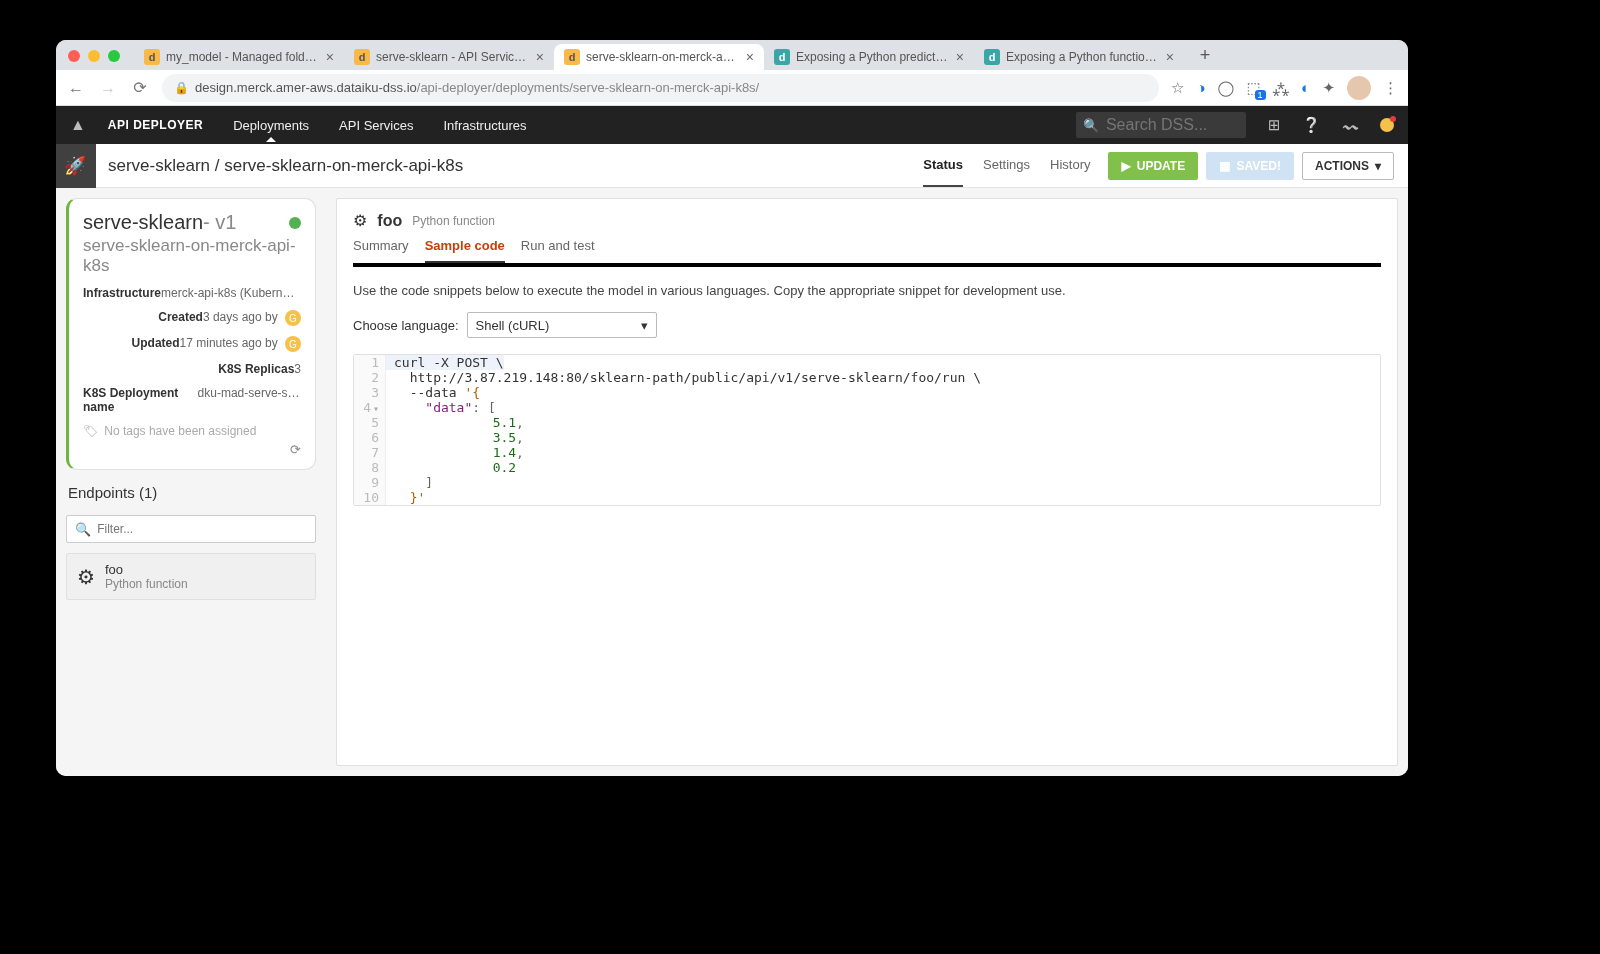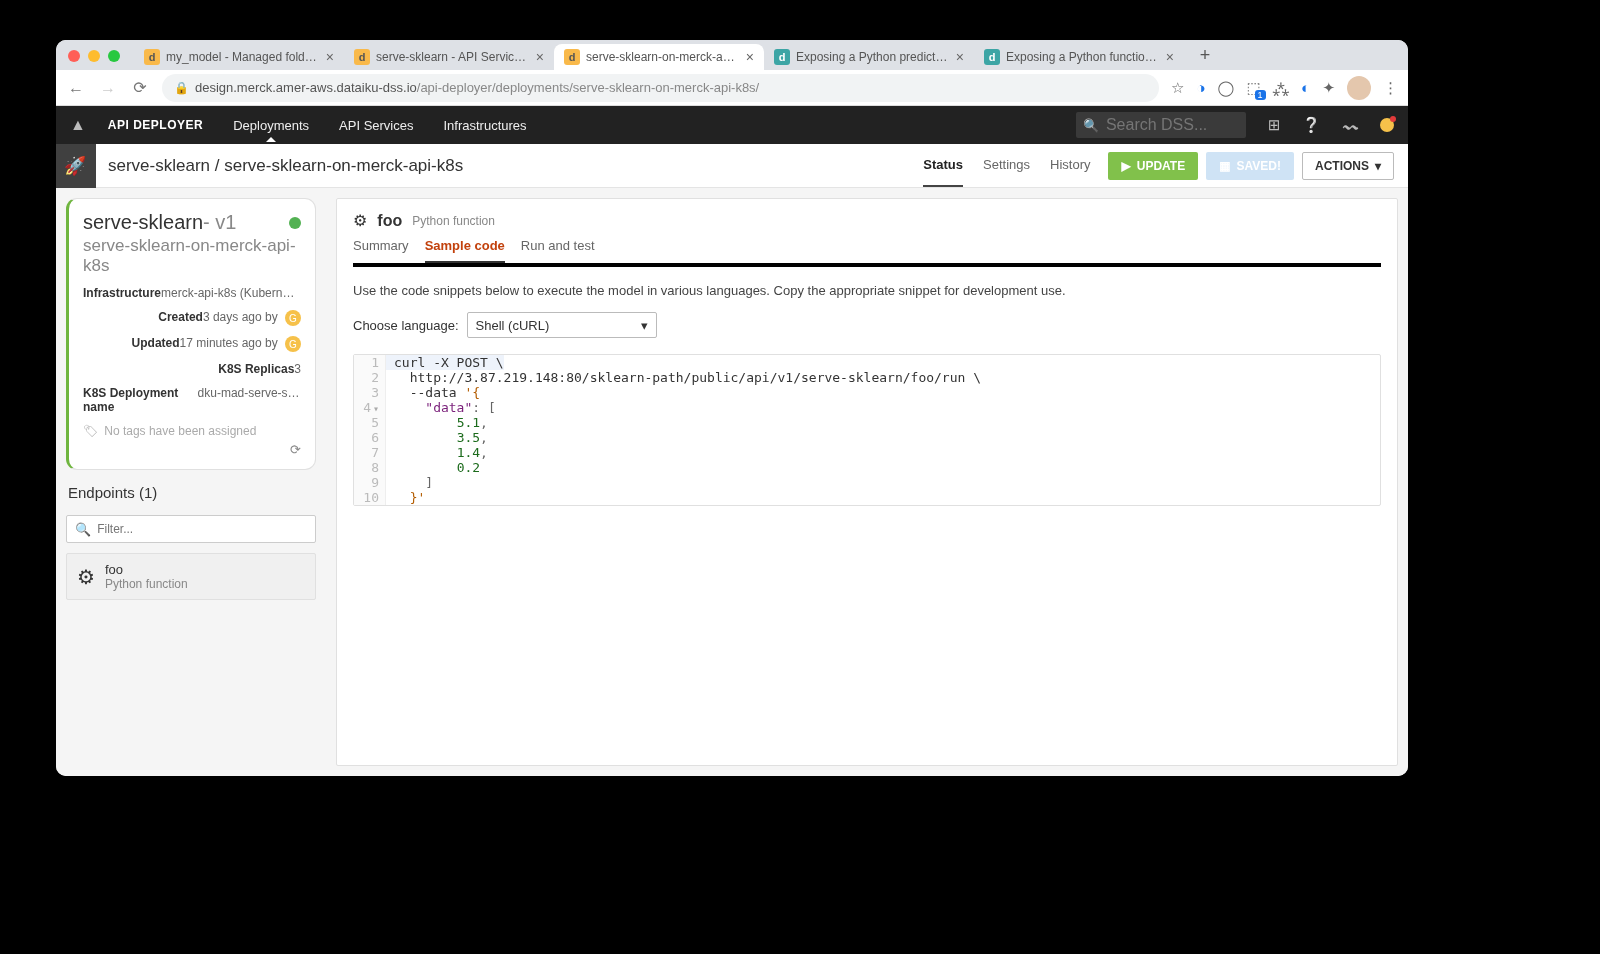--- a/index.html
+++ b/index.html
@@ -139,21 +139,21 @@
 .lang-row { display:flex; align-items:center; gap:8px; font-size:13px; margin-bottom:16px; }
 .select { border:1px solid #bbb; border-radius:2px; height:26px; width:190px; display:flex; align-items:center; justify-content:space-between; padding:0 8px; font-size:13px; background:#fff; }
 .editor { border:1px solid #e0e0e0; border-radius:2px; font-family: Menlo, Consolas, monospace; font-size:13px; }
 .editor .row { display:flex; }
 .editor .gut { width:32px; text-align:right; color:#bbb; padding-right:6px; background:#fafafa; border-right:1px solid #eee; }
 .editor .line { padding-left:8px; white-space:pre; }
 .editor .row.active .line { background:#eef3fb; }
 .tok-kw { color:#333; }
 .tok-str { color:#b35c00; }
 .tok-key { color:#7a1f7a; }
-.tok-num { color:#1c6b1c; }
+.tok-num { color:#1c6b1c;margin-left:36px; }
 .tok-punc { color:#666; }
 .fold { color:#aaa; font-size:10px; margin-left:2px; }
 </style>
 </head>
 <body>
 
 <div class="browser-window">
 
   <div class="tab-bar">
     <div class="dots">

